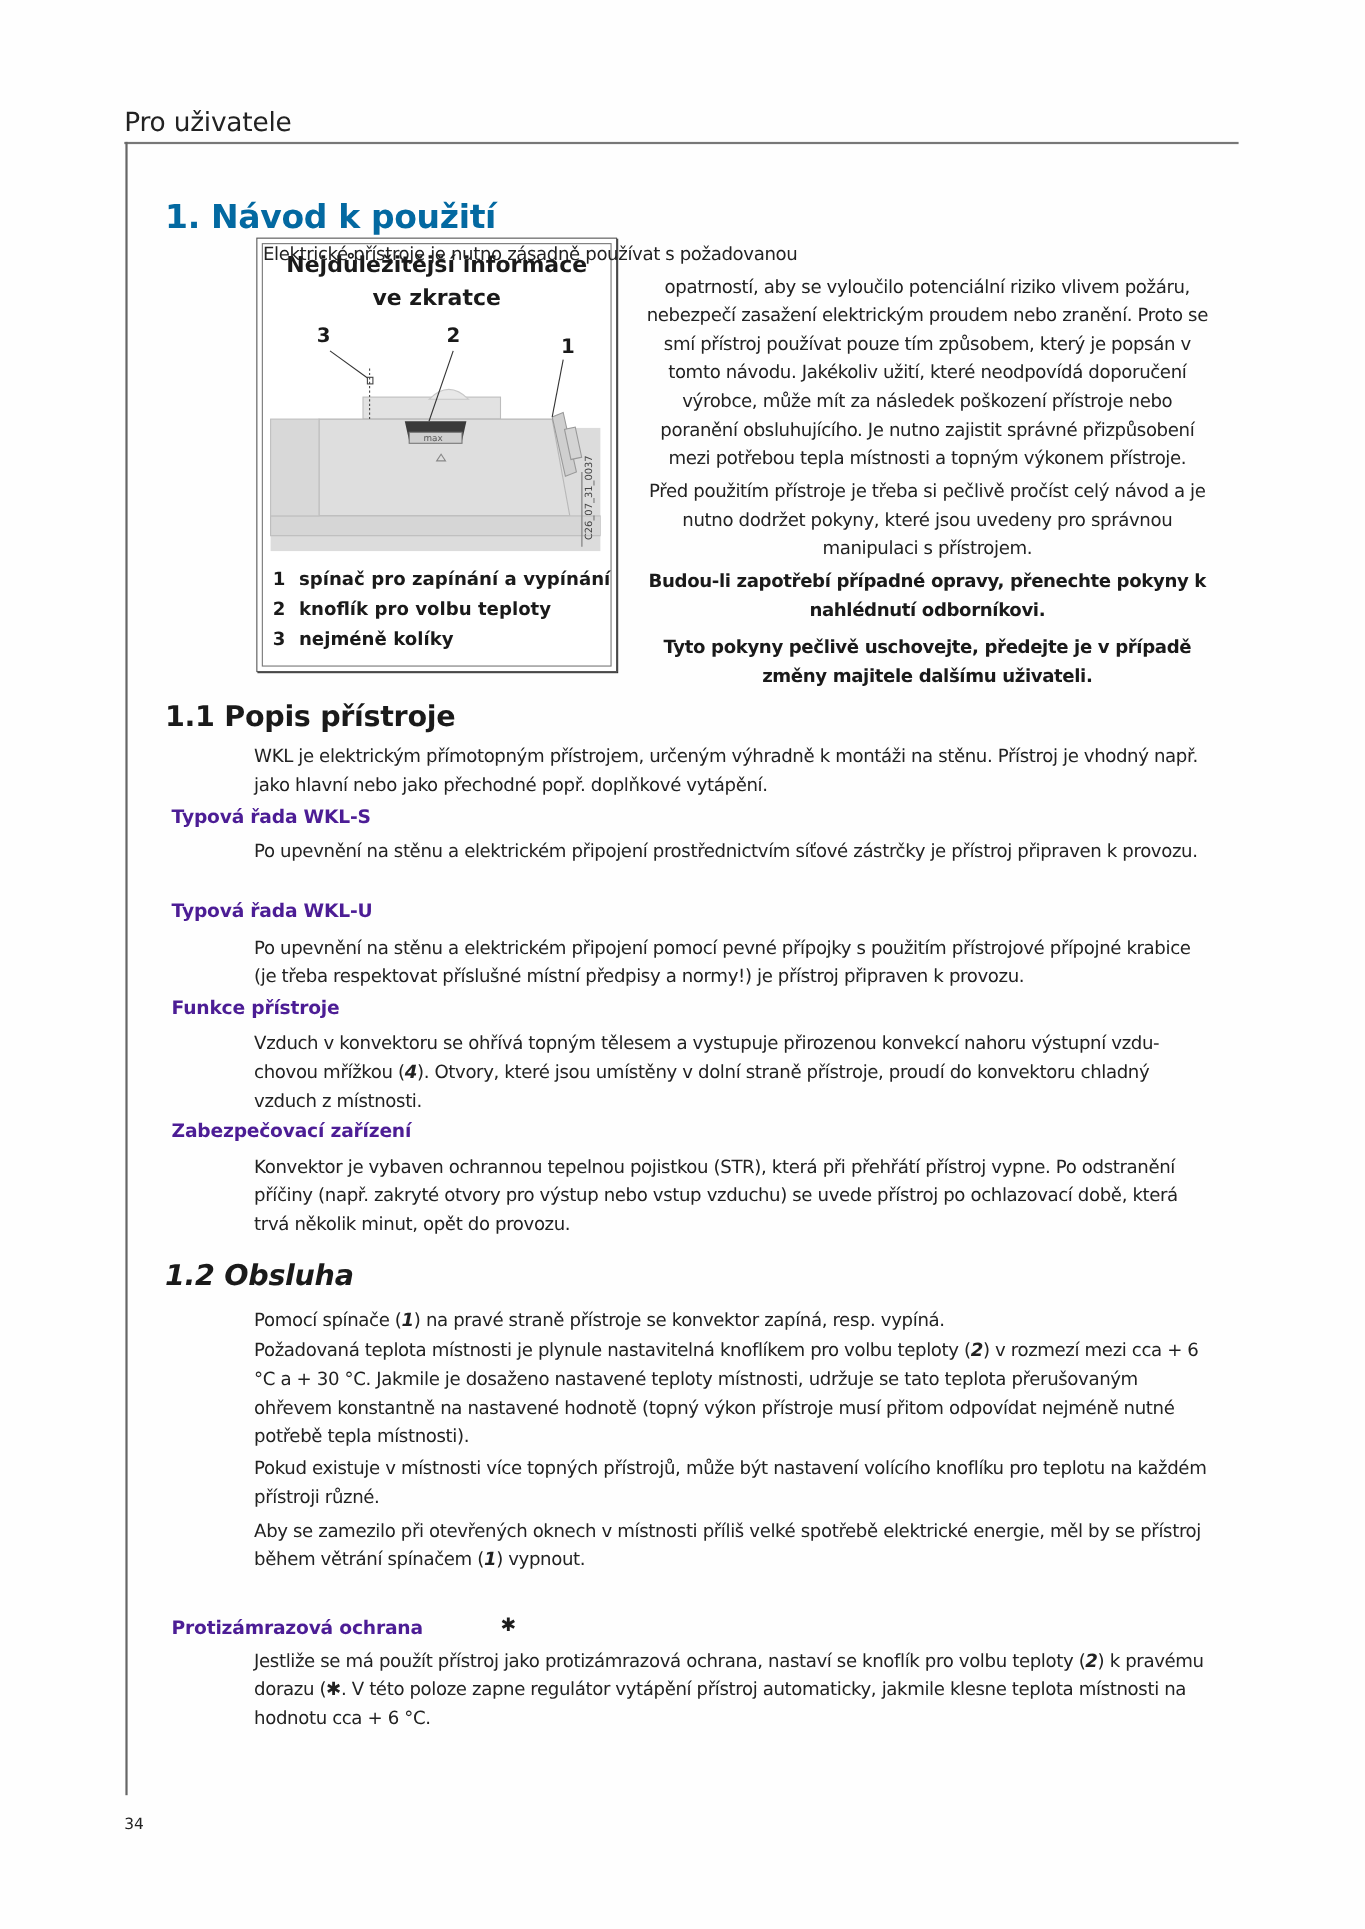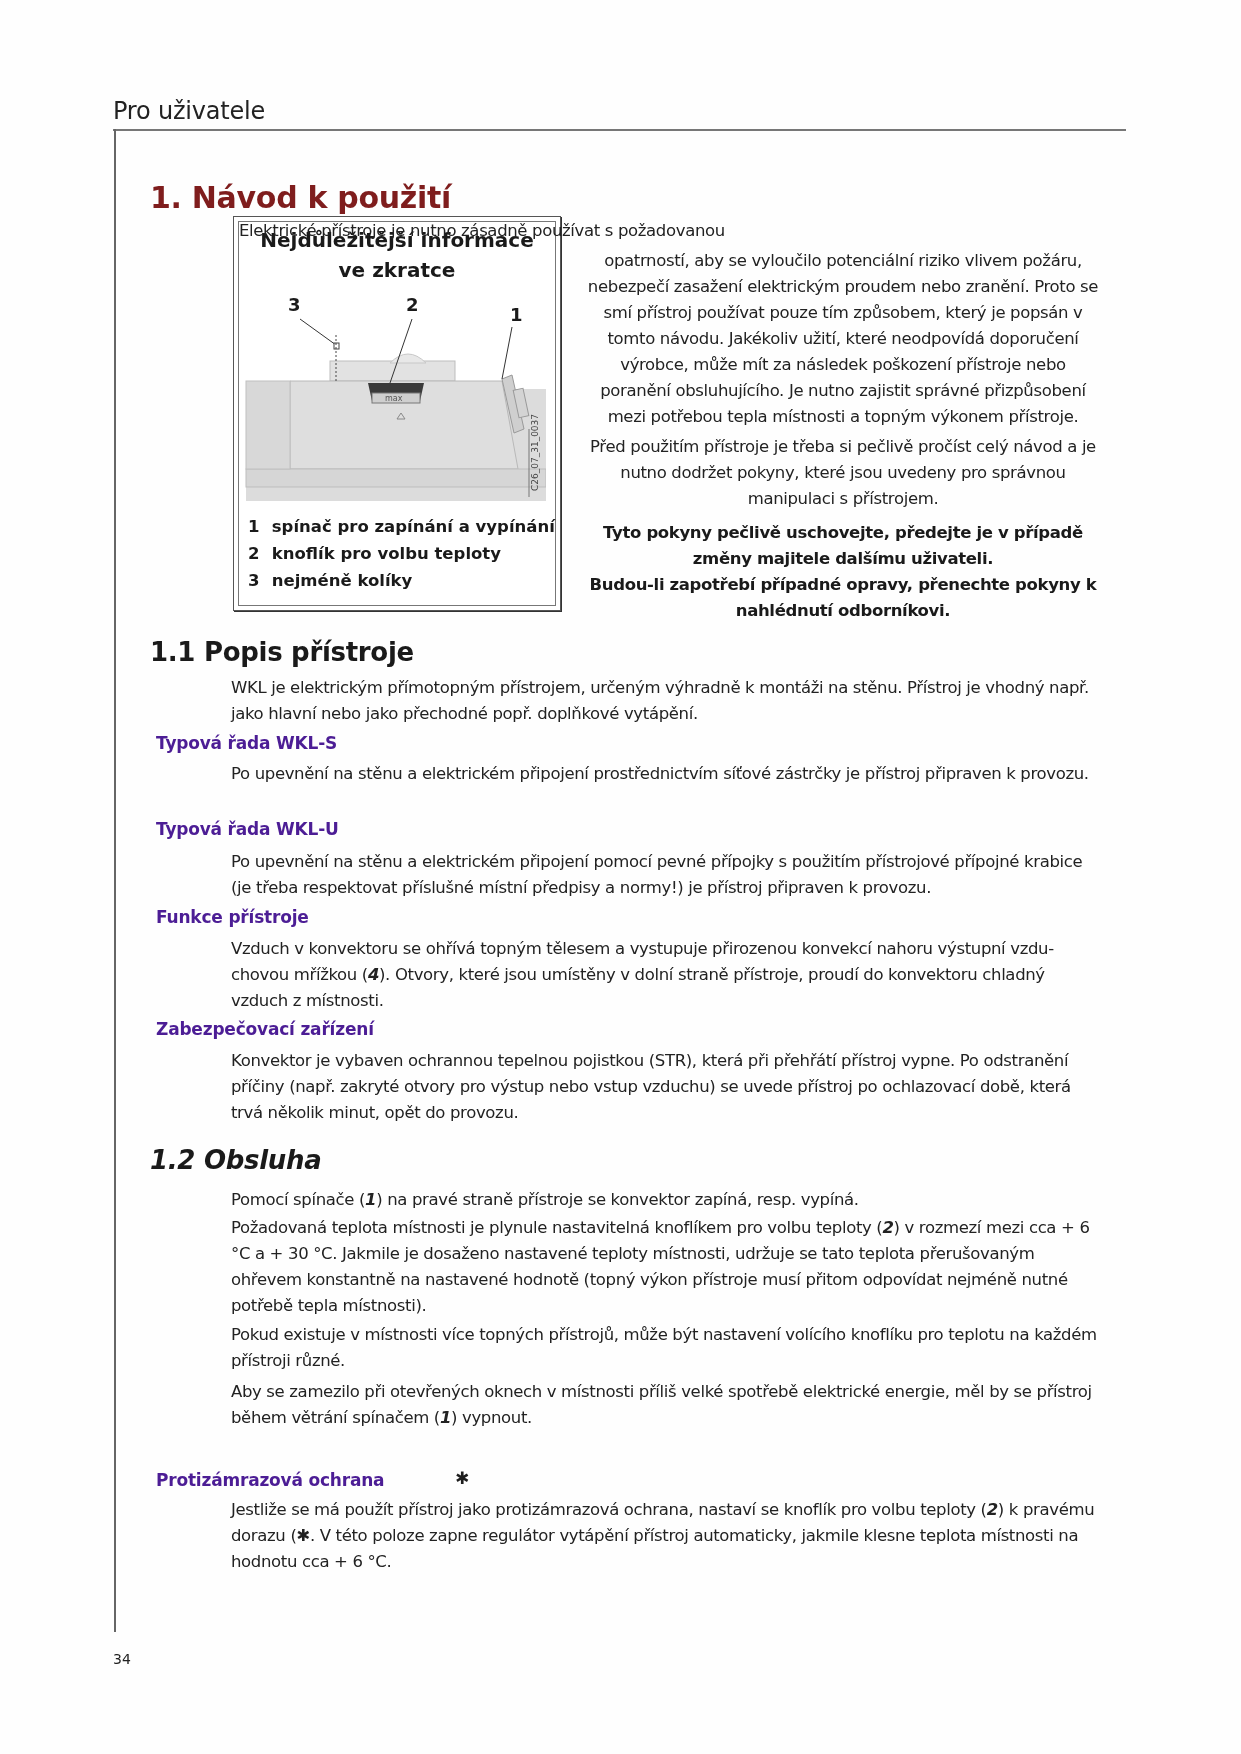--- a/index.html
+++ b/index.html
@@ -3,21 +3,21 @@
 <meta charset="utf-8">
 <style>
   html, body { margin:0; padding:0; background:#fefefe; }
   body { width:1241px; height:1754px; position:relative; overflow:hidden;
          font-family:"DejaVu Sans", sans-serif; color:#1d1d1d; }
   .hdr { position:absolute; left:113px; top:97px; font-size:24px; color:#222; font-weight:normal; letter-spacing:-0.2px; }
   .top-rule { position:absolute; left:113px; top:129px; width:1013px; height:1.5px; background:#777; }
   .left-rule { position:absolute; left:114px; top:129px; width:1.5px; height:1503px; background:#666; }
   .page-no { position:absolute; left:113px; top:1651px; font-size:14px; color:#222; }
 
-  .h1 { position:absolute; left:150px; top:180px; font-size:30px; font-weight:bold; letter-spacing:-0.3px; color:#7f1d1d; }
+  .h1 { position:absolute; left:150px; top:180px; font-size:30px; font-weight:bold; letter-spacing:-0.3px; color:#0369a1; }
   .h2 { position:absolute; font-size:26px; font-weight:bold; color:#1a1a1a; letter-spacing:-0.3px; }
   .h3 { position:absolute; left:156px; font-size:17px; font-weight:bold; color:#4c1d95; letter-spacing:-0.2px; }
   .p { position:absolute; left:231px; width:870px; font-size:16.5px; line-height:26px; color:#222; letter-spacing:-0.35px; margin:0; }
 
   
   .box-outer { position:absolute; left:233px; top:216px; width:326px; height:393px;
                border:1.5px solid #555; box-shadow:1px 1px 0 #333; background:#fff; }
   .box-inner { position:absolute; left:4px; top:4px; right:4px; bottom:4px; border:1px solid #777; }
   .box-title { position:absolute; left:0; right:0; top:8px; text-align:center; font-size:20px; font-weight:bold; line-height:30px; color:#1a1a1a; }
   .overlap { position:absolute; left:239px; top:221px; font-size:16.5px; color:#222; white-space:nowrap; letter-spacing:-0.35px; }
@@ -80,22 +80,22 @@
     <div><span class="num">1</span> <span>spínač pro zapínání a vypínání</span></div>
     <div><span class="num">2</span> <span>knoflík pro volbu teploty</span></div>
     <div><span class="num">3</span> <span>nejméně kolíky</span></div>
   </div>
 </div>
 <div class="overlap">Elektrické přístroje je nutno zásadně používat s požadovanou</div>
 
 <div class="right-col">
   <p>opatrností, aby se vyloučilo potenciální riziko vlivem požáru, nebezpečí zasažení elektrickým proudem nebo zranění. Proto se smí přístroj používat pouze tím způsobem, který je popsán v tomto návodu. Jakékoliv užití, které neodpovídá doporučení výrobce, může mít za následek poškození přístroje nebo poranění obsluhujícího. Je nutno zajistit správné přizpůsobení mezi potřebou tepla místnosti a topným výkonem přístroje.</p>
   <p>Před použitím přístroje je třeba si pečlivě pročíst celý návod a je nutno dodržet pokyny, které jsou uvedeny pro správnou manipulaci s přístrojem.</p>
+  <p class="bold">Budou-li zapotřebí případné opravy, přenechte pokyny k nahlédnutí odborníkovi.</p>
   <p class="bold" style="margin-top:8px">Tyto pokyny pečlivě uschovejte, předejte je v případě změny majitele dalšímu uživateli.</p>
-  <p class="bold">Budou-li zapotřebí případné opravy, přenechte pokyny k nahlédnutí odborníkovi.</p>
 </div>
 
 <div class="h2" style="left:150px; top:637px;">1.1  Popis přístroje</div>
 <p class="p" style="top:675px;">WKL je elektrickým přímotopným přístrojem, určeným výhradně k montáži na stěnu. Přístroj je vhodný např. jako hlavní nebo jako přechodné popř. doplňkové vytápění.</p>
 
 <div class="h3" style="top:733px;">Typová řada WKL-S</div>
 <p class="p" style="top:761px;">Po upevnění na stěnu a elektrickém připojení prostřednictvím síťové zástrčky je přístroj připraven k provozu.</p>
 
 <div class="h3" style="top:819px;">Typová řada WKL-U</div>
 <p class="p" style="top:849px;">Po upevnění na stěnu a elektrickém připojení pomocí pevné přípojky s použitím přístrojové přípojné krabice (je třeba respektovat příslušné místní předpisy a normy!) je přístroj připraven k provozu.</p>

